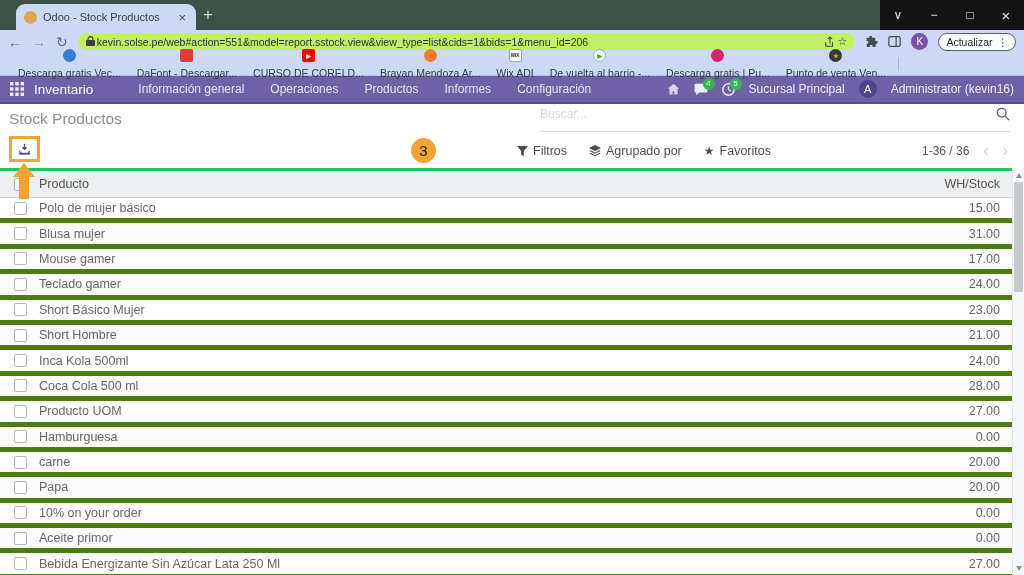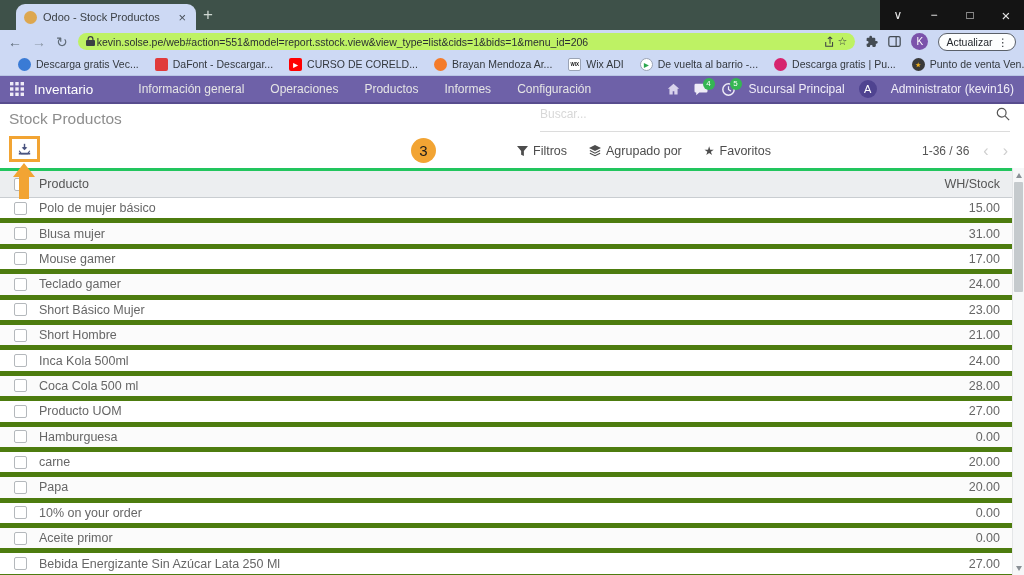--- a/index.html
+++ b/index.html
@@ -29,21 +29,21 @@
   .url-text { flex:1; font-size:10.5px; color:#2b2f33; white-space:nowrap; overflow:hidden; }
   .urlbar svg { flex:0 0 auto; }
   .ext-ico { color:#4a5560; }
   .avatar-k { width:17px; height:17px; border-radius:50%; background:#7b52ab; color:#fff;
               font-size:10px; display:flex; align-items:center; justify-content:center; }
   .actualizar { height:18px; border:1.5px solid #5a6069; border-radius:9px; background:#fdfefe;
                 display:flex; align-items:center; padding:0 7px; gap:5px; font-size:10.5px; color:#23272c; }
 
   .bookmarks { height:23px; background:var(--chrome-blue); display:flex; align-items:center;
                padding:0 10px; gap:4px; border-bottom:1px solid #b9c6e4; }
-  .bm-item { display:flex; align-items:center; gap:5px; padding:0 8px; }
+  .bm-item { display:flex; align-items:center; gap:5px; padding:0 8px;flex-direction:column; }
   .bm-icon { width:13px; height:13px; font-size:6px; font-weight:bold; display:flex;
              align-items:center; justify-content:center; flex:0 0 auto; overflow:hidden; }
   .bm-label { font-size:10.5px; color:#33383e; white-space:nowrap; }
   .bm-sep { width:1px; height:14px; background:#a8b4cf; }
 
   
   .odoo-nav { height:28px; background:var(--navbar-purple); border-bottom:2px solid #584d8e;
               display:flex; align-items:center; padding:0 10px; gap:4px; color:#efecf7; }
   .grid-ico { margin-right:6px; }
   .app-name { font-size:13.5px; font-weight:400; color:#fff; margin-right:30px; }

